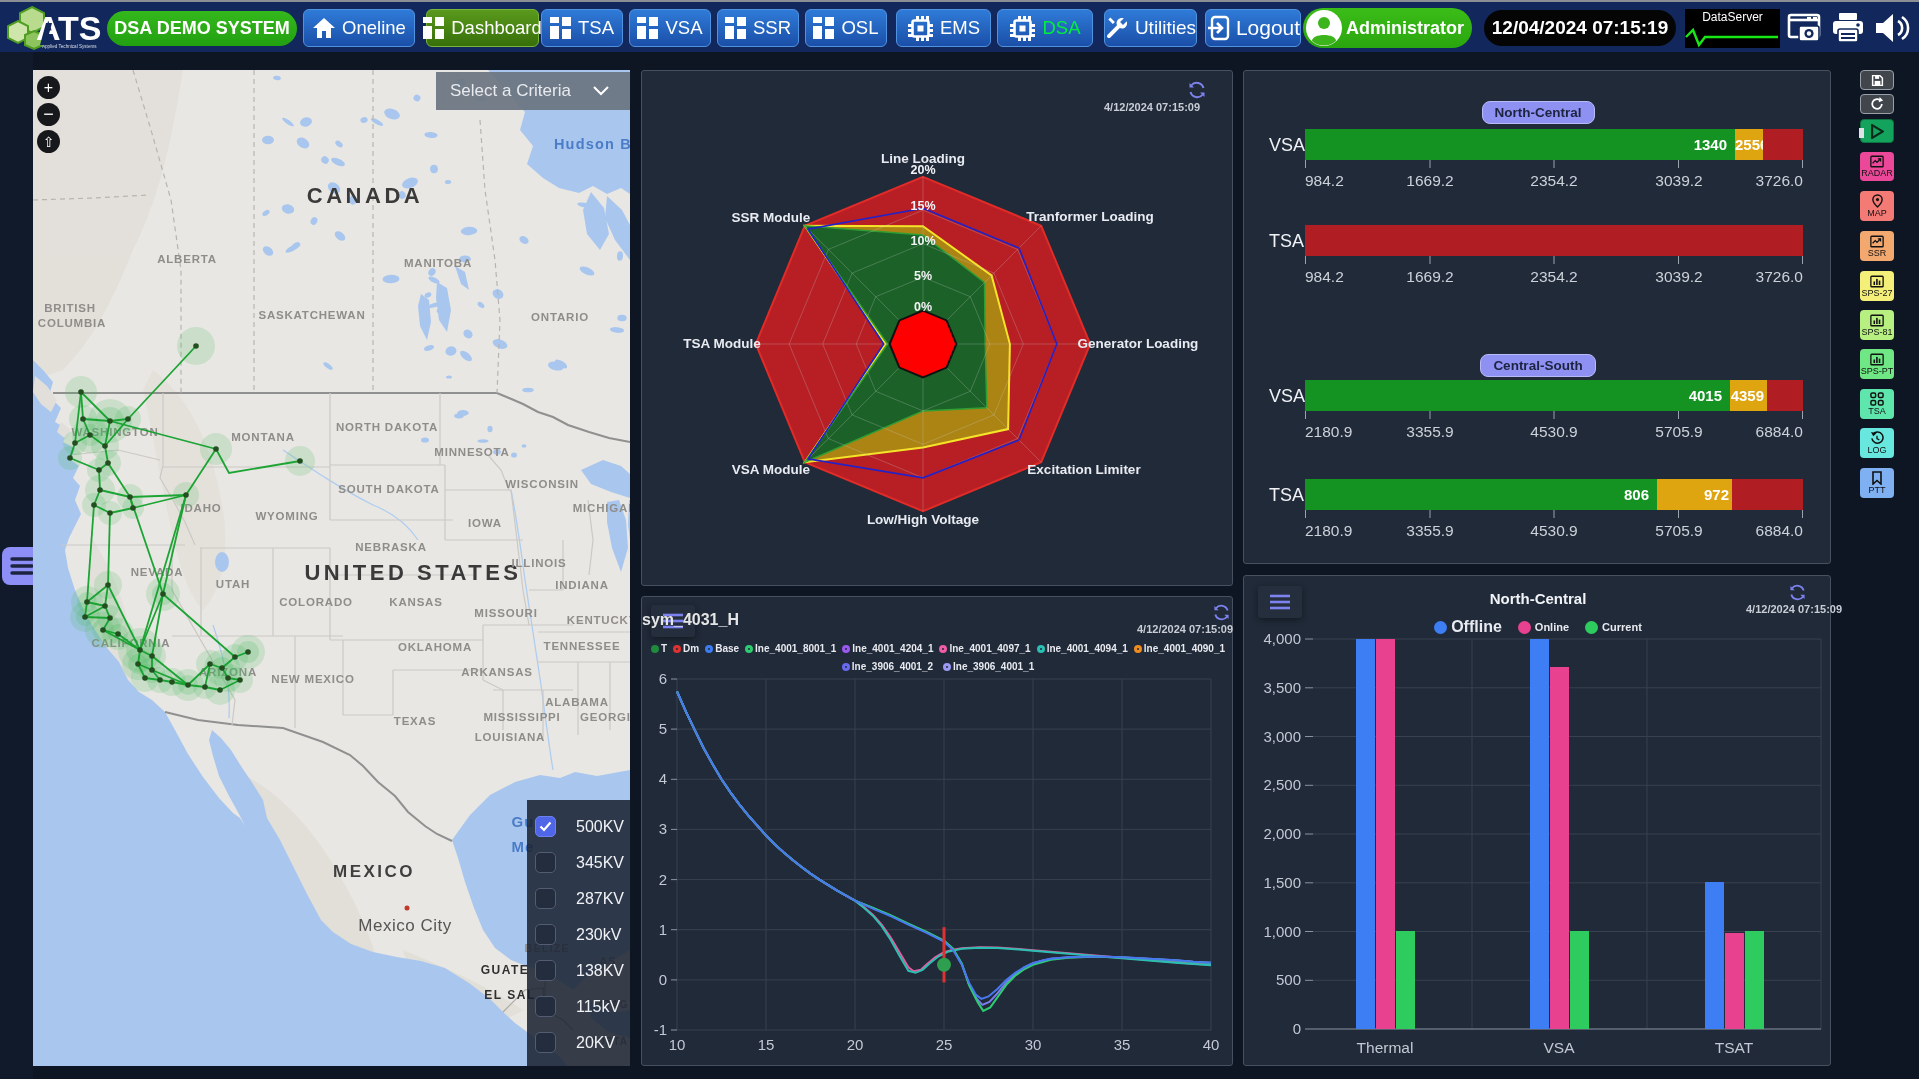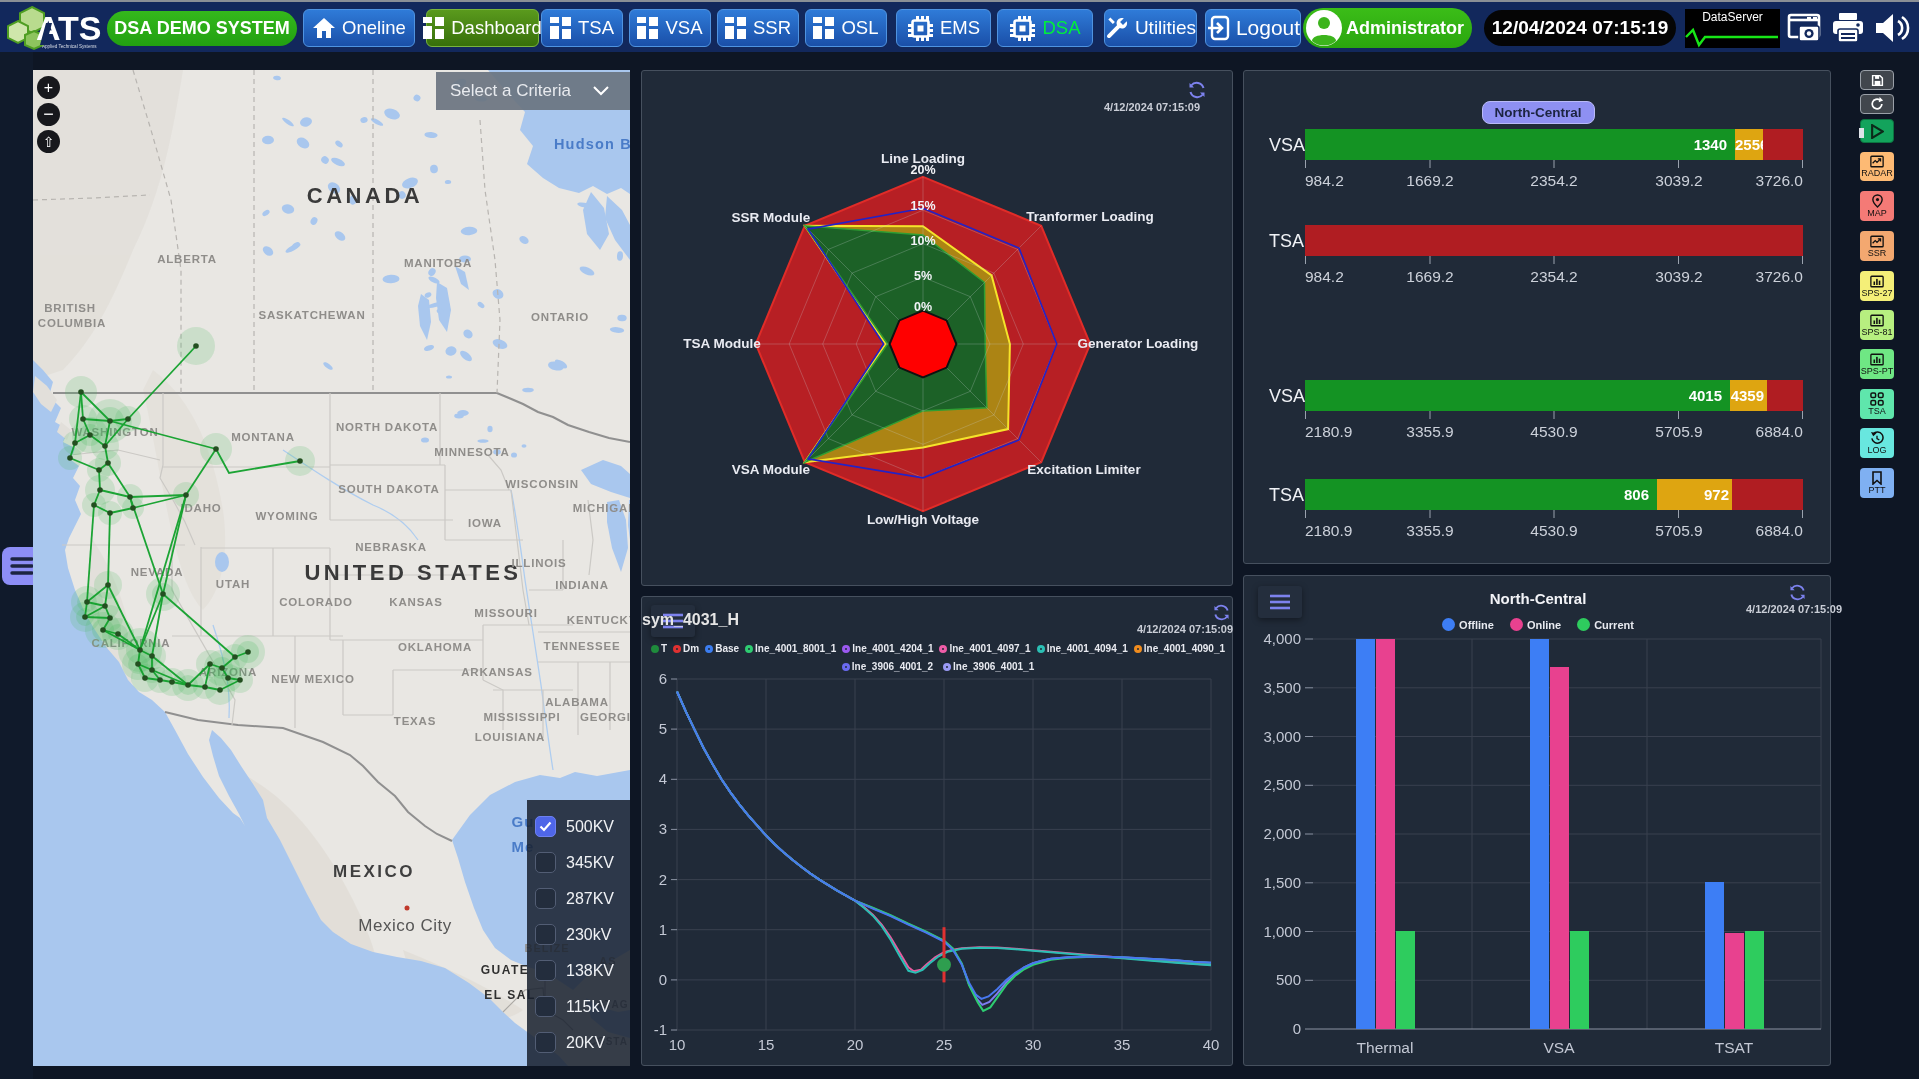--- a/index.html
+++ b/index.html
@@ -17,21 +17,21 @@
 .hamb { position:absolute; width:44px; height:32px; background:#242e3d; border-radius:3px; box-shadow:0 2px 6px rgba(0,0,0,.4);
   display:flex; align-items:center; justify-content:center; }
 .hamb svg { display:block; }
 .refresh { position:absolute; color:#7d82ee; }
 .tstamp { position:absolute; color:#c9cdd6; font-size:11px; font-weight:bold; white-space:nowrap; }
 .tbtn { position:absolute; left:1860px; width:34px; border-radius:4px; display:flex; flex-direction:column; align-items:center; justify-content:center; color:#111; font-size:9px; }
 .lgi { display:flex; align-items:center; color:#e8eaf0; font-size:10px; font-weight:bold; white-space:nowrap; }
 .ring { width:8px; height:8px; border-radius:50%; border:3px solid; margin-right:2px; }
 .kvrow { position:absolute; left:8px; display:flex; align-items:center; }
 .kvbox { width:21px; height:21px; border-radius:5px; background:#232d3d; border:1.5px solid #525d74; display:inline-flex; align-items:center; justify-content:center; }
-.kvlab { color:#f0f2f5; font-size:16px; margin-left:10px; }
+.kvlab { color:#f0f2f5; font-size:16px; margin-left:20px; }
 </style>
 </head>
 <body>
 <div id="topbar">
 
   <svg class="abs" style="left:6px;top:3px;" width="150" height="47" viewBox="0 0 150 47">
     <g stroke="#4f9e22" stroke-width="2">
       <polygon points="26,2 38,8 38,22 26,28 14,22 14,8" fill="#b9db8e"></polygon>
       <polygon points="12,16 22,21 22,33 12,38 2,33 2,21" fill="#cfe6ab"></polygon>
       <polygon points="28,26 37,30 37,40 28,44 19,40 19,30" fill="#8ec45e"></polygon>
@@ -784,20 +784,23 @@
         <line x1="497.5" y1="0" x2="497.5" y2="8"></line>
       </g>
     </svg>
   <div class="abs" style="left:61px;top:197px;width:498px;color:#ccd1da;font-size:15.5px;">
     <span class="abs" style="left:0;width:80px;text-align:left;">984.2</span>
       <span class="abs" style="left:85px;width:80px;text-align:center;">1669.2</span>
       <span class="abs" style="left:209px;width:80px;text-align:center;">2354.2</span>
       <span class="abs" style="left:334px;width:80px;text-align:center;">3039.2</span>
       <span class="abs" style="left:418px;width:80px;text-align:right;">3726.0</span>
   </div>
+  <div class="abs" style="left:0;top:283px;width:588px;display:flex;justify-content:center;">
+      <span style="background:#8e90f2;color:#1c2440;font-weight:bold;font-size:13.5px;padding:3px 12px;border-radius:8px;border:1px solid #b9baf8;">Central-South</span>
+    </div>
   <div class="abs" style="left:25px;top:315px;color:#f0f2f6;font-size:18px;">VSA</div>
   <div class="abs" style="left:61px;top:309px;width:498px;height:31px;display:flex;">
     <div style="width:425px;background:#149323;color:#fff;font-size:15px;font-weight:bold;text-align:right;line-height:31px;padding-right:8px;">4015</div>
     <div style="width:37px;background:#dea511;color:#fff;font-size:15px;font-weight:bold;text-align:right;line-height:31px;padding-right:3px;">4359</div>
     <div style="flex:1;background:#b01d22;"></div>
   </div>
   <svg class="abs" style="left:61px;top:340px;" width="498" height="8">
       <g stroke="#9aa2ae">
         <line x1="0.5" y1="0" x2="0.5" y2="8"></line>
         <line x1="125" y1="0" x2="125" y2="8"></line>
@@ -848,21 +851,21 @@
       </svg>
     </div>
   <div class="abs" style="left:0;top:14px;width:588px;text-align:center;color:#f2f3f7;font-size:15px;font-weight:bold;">North-Central</div>
   <svg class="refresh" style="left:544px;top:8px;" width="19" height="17" viewBox="0 0 20 18">
       <path d="M16.5 7 a7 7 0 0 0 -12.3-2.5 M3.5 11 a7 7 0 0 0 12.3 2.5" fill="none" stroke="#7d82ee" stroke-width="2"></path>
       <path d="M2.5 2 v4.5 h4.5z" fill="#7d82ee"></path>
       <path d="M17.5 16 v-4.5 h-4.5z" fill="#7d82ee"></path>
     </svg>
   <div class="tstamp" style="left:502px;top:27px;">4/12/2024 07:15:09</div>
   <div class="abs" style="left:0;top:42px;width:588px;display:flex;justify-content:center;gap:16px;">
-    <span class="lgi" style="font-size:11px;"><span style="width:13px;height:13px;border-radius:50%;background:#3d7ef5;margin-right:4px;"></span>Offline</span>
+    <span class="lgi" style="font-size:16px;"><span style="width:13px;height:13px;border-radius:50%;background:#3d7ef5;margin-right:4px;"></span>Offline</span>
     <span class="lgi" style="font-size:11px;"><span style="width:13px;height:13px;border-radius:50%;background:#e8418f;margin-right:4px;"></span>Online</span>
     <span class="lgi" style="font-size:11px;"><span style="width:13px;height:13px;border-radius:50%;background:#2ecc5e;margin-right:4px;"></span>Current</span>
   </div>
   <svg class="abs" style="left:0;top:0;" width="588" height="491" viewBox="0 0 588 491">
     <g stroke="#39404f" stroke-width="1">
       <line x1="69" y1="63" x2="577" y2="63"></line>
         <line x1="69" y1="111.8" x2="577" y2="111.8"></line>
         <line x1="69" y1="160.5" x2="577" y2="160.5"></line>
         <line x1="69" y1="209.3" x2="577" y2="209.3"></line>
         <line x1="69" y1="258" x2="577" y2="258"></line>
@@ -928,21 +931,21 @@
         <path d="M13.5 8 a5.5 5.5 0 1 1 -2.2-4.4" fill="none" stroke="#fff" stroke-width="2"></path>
         <path d="M11 0 L15 4 L10 6 Z" fill="#fff"></path>
       </svg>
   </div>
   <div class="tbtn" style="top:119px;height:24px;background:#13a35c;border:1px solid #0b7440;">
     <svg width="13" height="15" viewBox="0 0 12 14">
         <path d="M1 1 L11 7 L1 13 Z" fill="none" stroke="#0c2a1a" stroke-width="2"></path>
       </svg>
     <div class="abs" style="left:-2px;top:8px;width:5px;height:10px;background:#dfe3e8;"></div>
   </div>
-  <div class="tbtn" style="top:152px;height:29px;background:#fdba74;">
+  <div class="tbtn" style="top:152px;height:29px;background:#ec4899;">
     <svg width="14" height="13" viewBox="0 0 16 14">
         <rect x="1" y="1" width="14" height="12" rx="1" fill="none" stroke="#111" stroke-width="1.5"></rect>
         <path d="M3 9 L6 6 L8 8 L12 4" stroke="#111" stroke-width="1.5" fill="none"></path>
         <path d="M9 4 h3 v3" stroke="#111" stroke-width="1.5" fill="none"></path>
       </svg>RADAR</div>
   <div class="tbtn" style="top:191px;height:30px;background:#f47a76;">
     <svg width="13" height="14" viewBox="0 0 14 15">
         <path d="M7 1 a5 5 0 0 1 5 5 c0 3.5-5 8-5 8 s-5-4.5-5-8 a5 5 0 0 1 5-5z" fill="none" stroke="#111" stroke-width="1.5"></path>
         <circle cx="7" cy="6" r="1.7" fill="#111"></circle>
       </svg>MAP</div>

